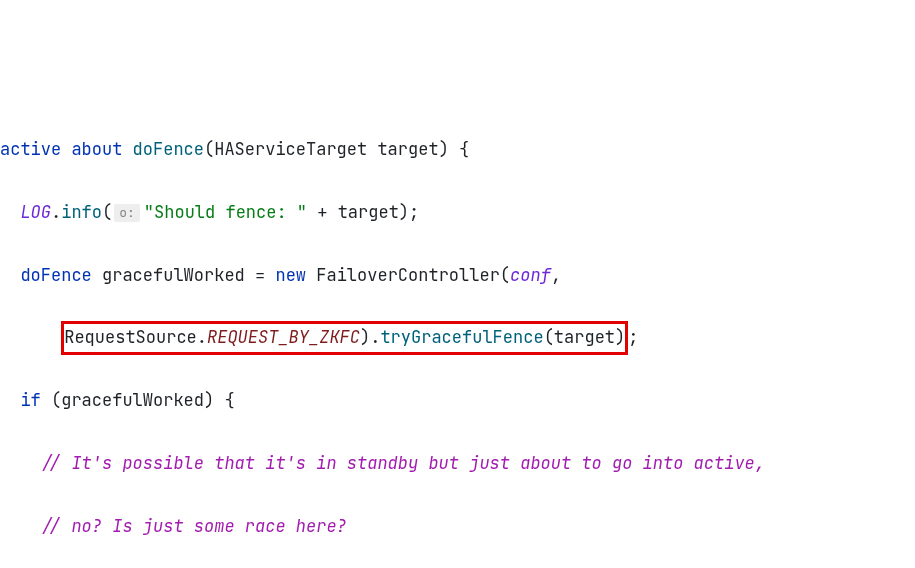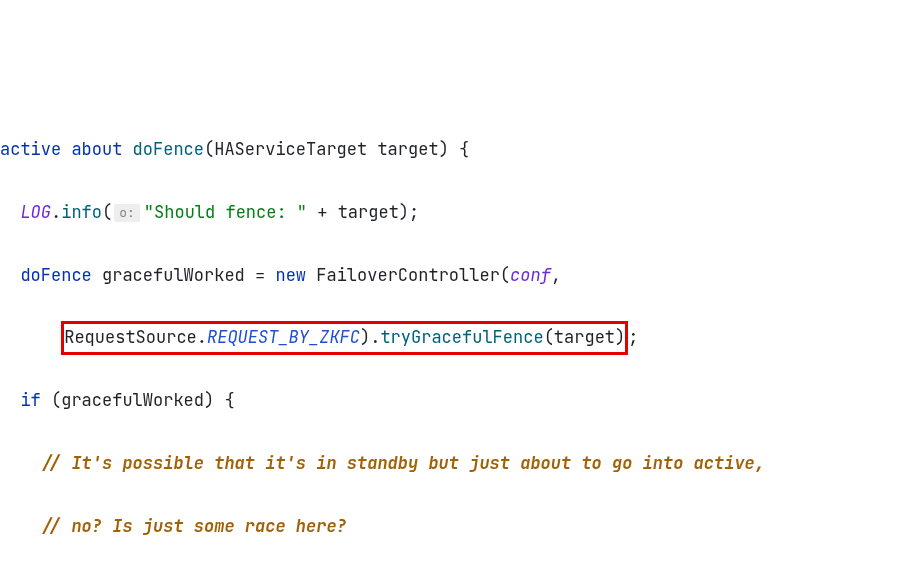--- a/index.html
+++ b/index.html
@@ -12,23 +12,23 @@
     color: #1f2328;
     white-space: pre;
     overflow: hidden;
     -webkit-font-smoothing: antialiased;
   }
   .line { position: relative; }
   .kw  { color: #0033b3; }            
   .id  { color: #1f2328; margin-top: 30px; }            
   .mth { color: #00627a; }            
   .fld { color: #6d28d9; font-style: italic; }   
-  .cst { color: #1d4ed8; font-style: italic; }            
+  .cst { color: #7f1d1d; font-style: italic; }            
   .str { color: #067d17; }            
-  .cmt { color: #a16207; font-style: italic; font-weight: bold; }   
+  .cmt { color: #a21caf; font-style: italic; }   
   .cls { color: #1f2328; }            
   .pl  { color: #1f2328; }
   .hint {
     display: inline-block;
     background: #eeeeee;
     color: #888888;
     font-size: 13px;
     padding: 0 5px 0 5px;
     margin: 0 4px 0 2px;
     border-radius: 2px;

